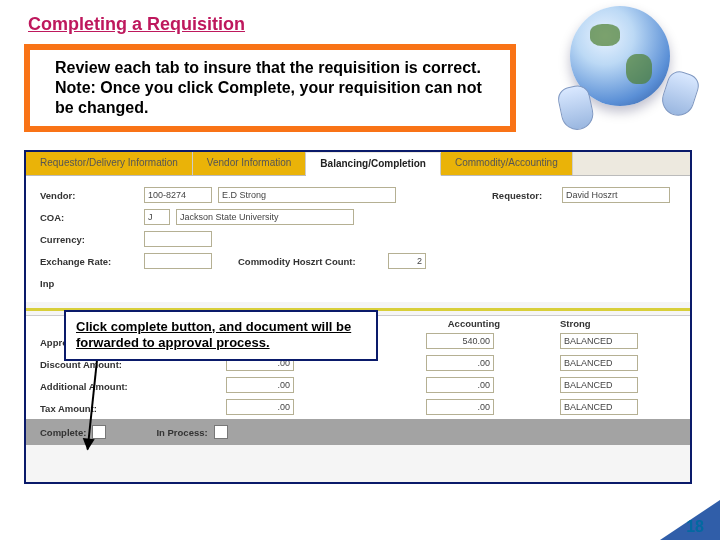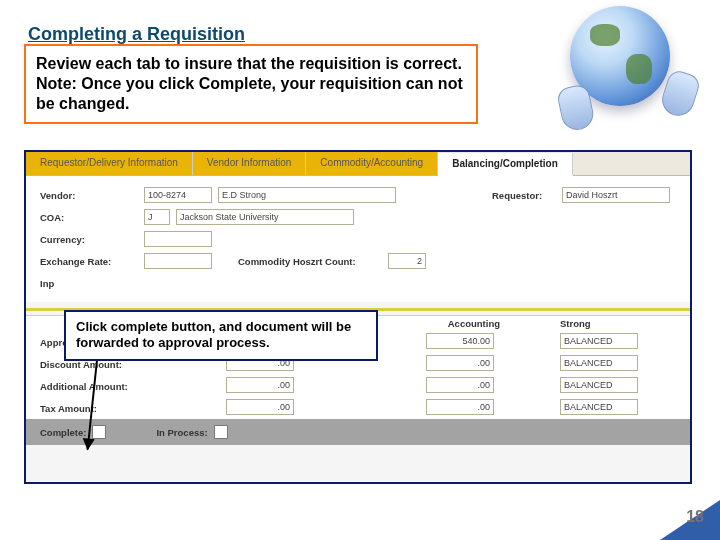--- a/index.html
+++ b/index.html
@@ -13,33 +13,33 @@
     overflow: hidden;
   }
   .slide {
     width: 720px;
     height: 540px;
     position: relative;
   }
   .title {
     position: absolute;
     left: 28px;
-    top: 24px;
+    top: 14px;
     font-size: 18px;
     font-weight: bold;
     text-decoration: underline;
-    color: #0c4a6e;
+    color: #be185d;
   }
   .instruction-box {
     position: absolute;
     left: 24px;
     top: 44px;
     width: 430px;
-    padding: 8px 10px;
-    border: 2px solid #f97316;
+    padding: 8px 25px;
+    border: 6px solid #f97316;
     background: #fff;
     font-size: 16px;
     font-weight: bold;
     line-height: 1.25;
     color: #000;
   }
   .globe-art {
     position: absolute;
     right: 20px;
     top: 6px;
@@ -181,20 +181,21 @@
     position: absolute;
     left: 64px;
     top: 310px;
     width: 290px;
     padding: 7px 10px;
     border: 2px solid #0a1a6a;
     background: #fff;
     font-size: 13px;
     font-weight: bold;
     line-height: 1.25;
+    text-decoration: underline;
     z-index: 5;
   }
   .arrow {
     position: absolute;
     left: 96px;
     top: 360px;
     width: 2px;
     height: 90px;
     background: #000;
     z-index: 4;
@@ -207,24 +208,24 @@
     bottom: -1px;
     left: -5px;
     border-left: 6px solid transparent;
     border-right: 6px solid transparent;
     border-top: 12px solid #000;
   }
 
   .page-num {
     position: absolute;
     right: 16px;
-    bottom: 14px;
+    bottom: 4px;
     font-size: 16px;
     font-weight: bold;
-    color: #737373;
+    color: #0369a1;
   }
   .corner {
     position: absolute;
     right: 0;
     bottom: 0;
     width: 0;
     height: 0;
     border-left: 60px solid transparent;
     border-bottom: 40px solid #1a4ca0;
     opacity: 0.9;
@@ -243,22 +244,22 @@
     <div class="globe"></div>
     <div class="mouse m1"></div>
     <div class="mouse m2"></div>
   </div>
 
   <div class="screenshot-frame">
 
     <div class="tabbar">
       <div class="tab">Requestor/Delivery Information</div>
       <div class="tab">Vendor Information</div>
+      <div class="tab active">Balancing/Completion</div>
       <div class="tab">Commodity/Accounting</div>
-      <div class="tab active">Balancing/Completion</div>
     </div>
 
     <div class="form-area">
       <div class="row">
         <span class="lbl">Vendor:</span>
         <span class="fld" style="width:60px">100-8274</span>
         <span class="fld" style="width:170px">E.D Strong</span>
         <span style="flex:1"></span>
         <span class="lbl" style="width:70px">Requestor:</span>
         <span class="fld" style="width:100px">David Hoszrt</span>

